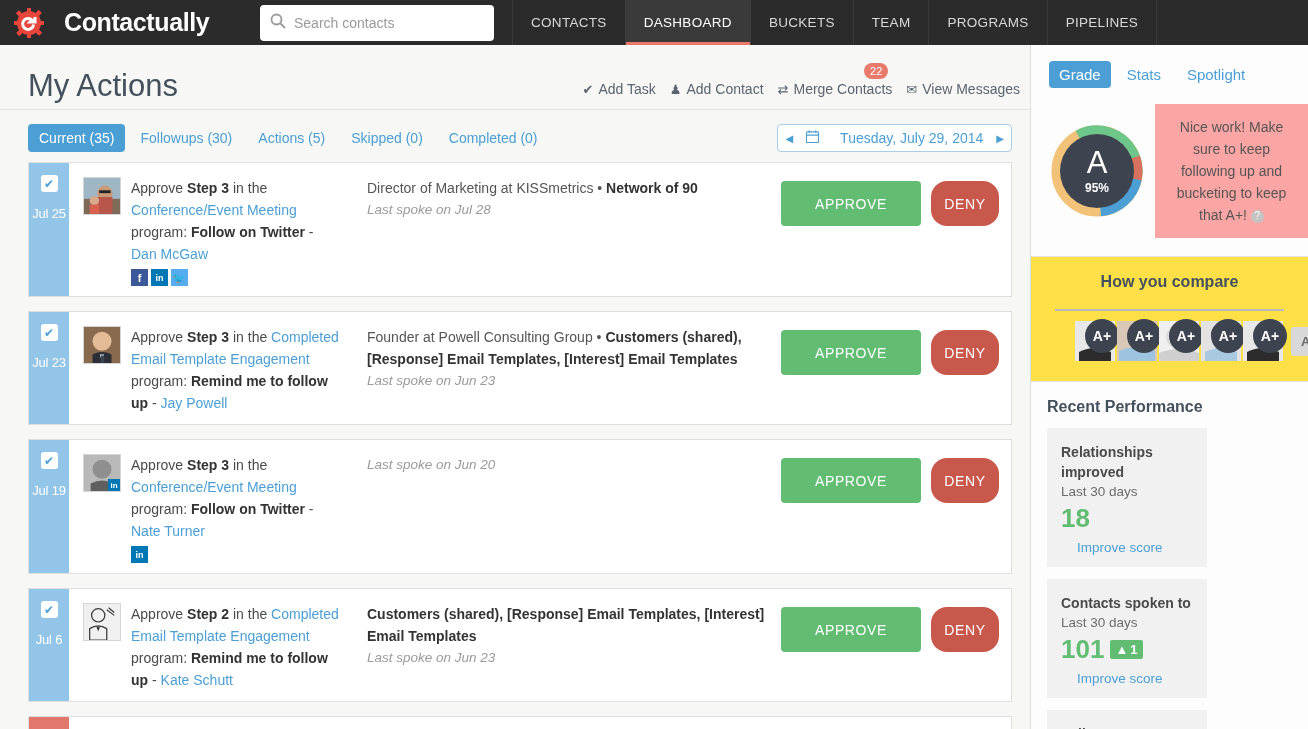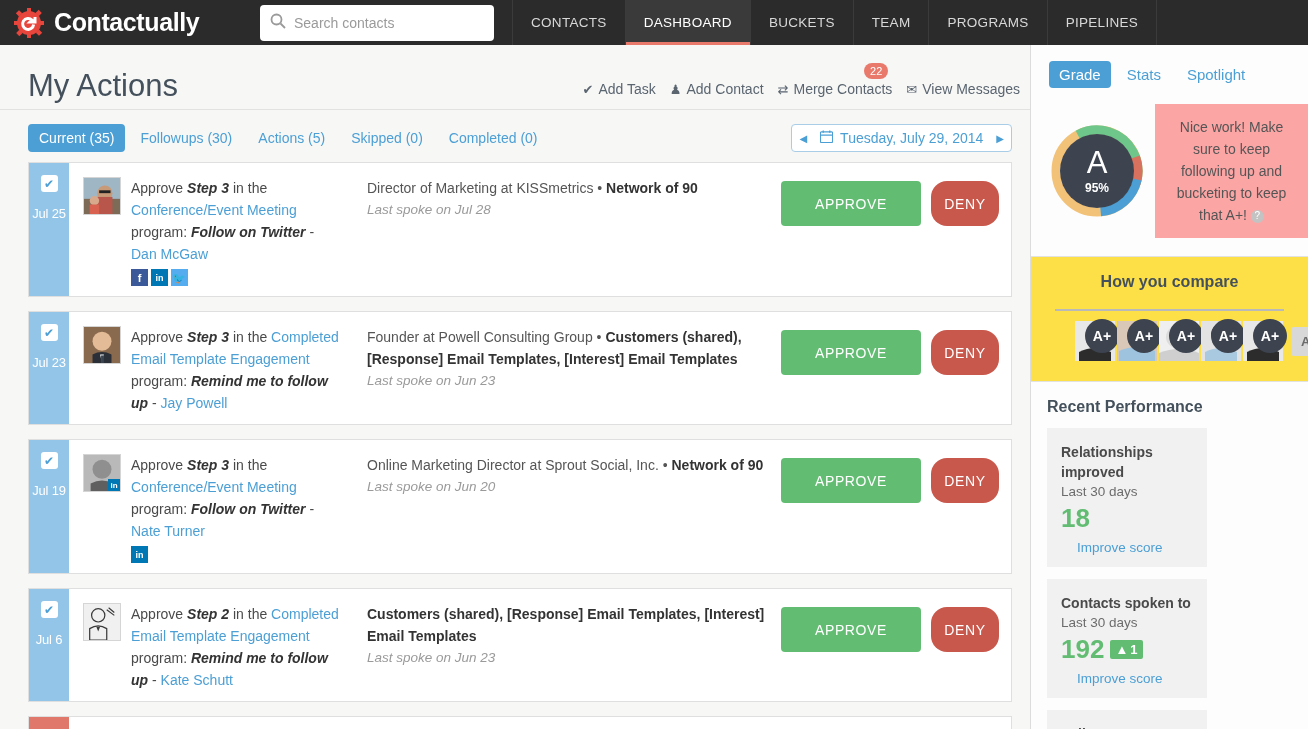--- a/index.html
+++ b/index.html
@@ -17,21 +17,21 @@
     display: flex; align-items: center;
     position: relative;
   }
   .brand { display: flex; align-items: center; padding-left: 14px; width: 246px; }
   .gear-logo {
     width: 30px; height: 30px; position: relative; flex: 0 0 30px;
   }
   .gear-logo svg { display:block; }
   .brand-name {
     color: #ffffff; font-size: 25px; font-weight: bold;
-    letter-spacing: -0.4px; margin-left: 10px;
+    letter-spacing: -0.4px; margin-left: 20px;
   }
   .searchwrap {
     width: 234px; height: 36px; background: #fff; border-radius: 4px;
     display: flex; align-items: center; padding: 0 10px; margin-left: 14px;
   }
   .search-icon { flex: 0 0 16px; margin-right: 8px; }
   .search-input {
     border: 0; outline: 0; font-size: 14px; color: #555;
     font-family: "Liberation Sans", sans-serif; width: 100%;
   }
@@ -86,21 +86,21 @@
     font-size: 14px; color: #4b9fd5; padding: 6px 11px;
     border-radius: 4px; cursor: pointer; margin-right: 4px;
   }
   .tab.active { background: #4b9fd5; color: #fff; }
   .datepicker {
     margin-left: auto; display: flex; align-items: center;
     border: 1px solid #a9cde6; border-radius: 4px; height: 28px;
     color: #4b9fd5; font-size: 14px; background: #fff; overflow: hidden;
   }
   .dp-arrow { padding: 0 7px; font-size: 10px; cursor: pointer; }
-  .dp-mid { display: flex; align-items: center; gap: 7px; padding: 0 6px; cursor: pointer; }
+  .dp-mid { display: flex; align-items: center; gap: 21px; padding: 0 6px; cursor: pointer; }
 
   
   .cards { padding: 0 18px 0 28px; }
   .card {
     display: flex; background: #fff; border: 1px solid #dfdfdf;
     margin-bottom: 14px; min-height: 108px; position: relative;
   }
   .datestrip {
     width: 40px; flex: 0 0 40px; background: #93c5e8;
     color: #fff; font-size: 13px;
@@ -120,21 +120,21 @@
     border: 1px solid #d5d5d5; position: relative; overflow: hidden;
     background: #eee;
   }
   .avatar .ph { width:100%; height:100%; display:block; }
   .av-badge {
     position: absolute; right: 0; bottom: 0; width: 12px; height: 12px;
     background: #0077b5; color: #fff; font-size: 8px; font-weight: bold;
     display: flex; align-items: center; justify-content: center;
   }
   .desc { width: 212px; flex: 0 0 212px; font-size: 14px; color: #4a4a4a; line-height: 22px; }
-  .desc b { color: #333; font-style: italic; }
+  .desc b { color: #333; }
   .desc a { color: #4b9fd5; text-decoration: none; cursor: pointer; }
   .socials { display: flex; gap: 3px; margin-top: 4px; }
   .soc {
     width: 17px; height: 17px; display: flex; align-items: center;
     justify-content: center; color: #fff; font-size: 11px;
     font-weight: bold; cursor: pointer;
   }
   .soc.fb { background: #3b5998; }
   .soc.li { background: #0077b5; font-size: 9px; }
   .soc.tw { background: #55acee; font-size: 11px; }
@@ -382,21 +382,20 @@
             </svg>
             <span class="av-badge">in</span>
           </div>
           <div class="desc">
             <span>Approve </span><b>Step 3</b><span> in the </span><a>Conference/Event Meeting</a><span> program: </span><b>Follow on Twitter</b><span> - </span><a>Nate Turner</a>
             <div class="socials">
               <span class="soc li">in</span>
             </div>
           </div>
           <div class="meta">
-            <div><span>Online Marketing Director at Sprout Social, Inc. • </span><b>Network of 90</b></div>
             <div class="spoke">Last spoke on Jun 20</div>
           </div>
           <div class="cardbtns">
             <button class="btn-approve">APPROVE</button>
             <button class="btn-deny">DENY</button>
           </div>
         </div>
       </div>
 
       <div class="card">
@@ -526,21 +525,21 @@
           <div class="perf-valrow">
             <span class="perf-val">18</span>
           </div>
           <div class="perf-link">Improve score</div>
         </div>
 
         <div class="perf-card">
           <div class="perf-name">Contacts spoken to</div>
           <div class="perf-sub">Last 30 days</div>
           <div class="perf-valrow">
-            <span class="perf-val">192</span>
+            <span class="perf-val">101</span>
             <span class="perf-delta">
               <span>▲</span>
               <span>1</span>
             </span>
           </div>
           <div class="perf-link">Improve score</div>
         </div>
 
         <div class="perf-card">
           <div class="perf-name">Follow-up response rate</div>

